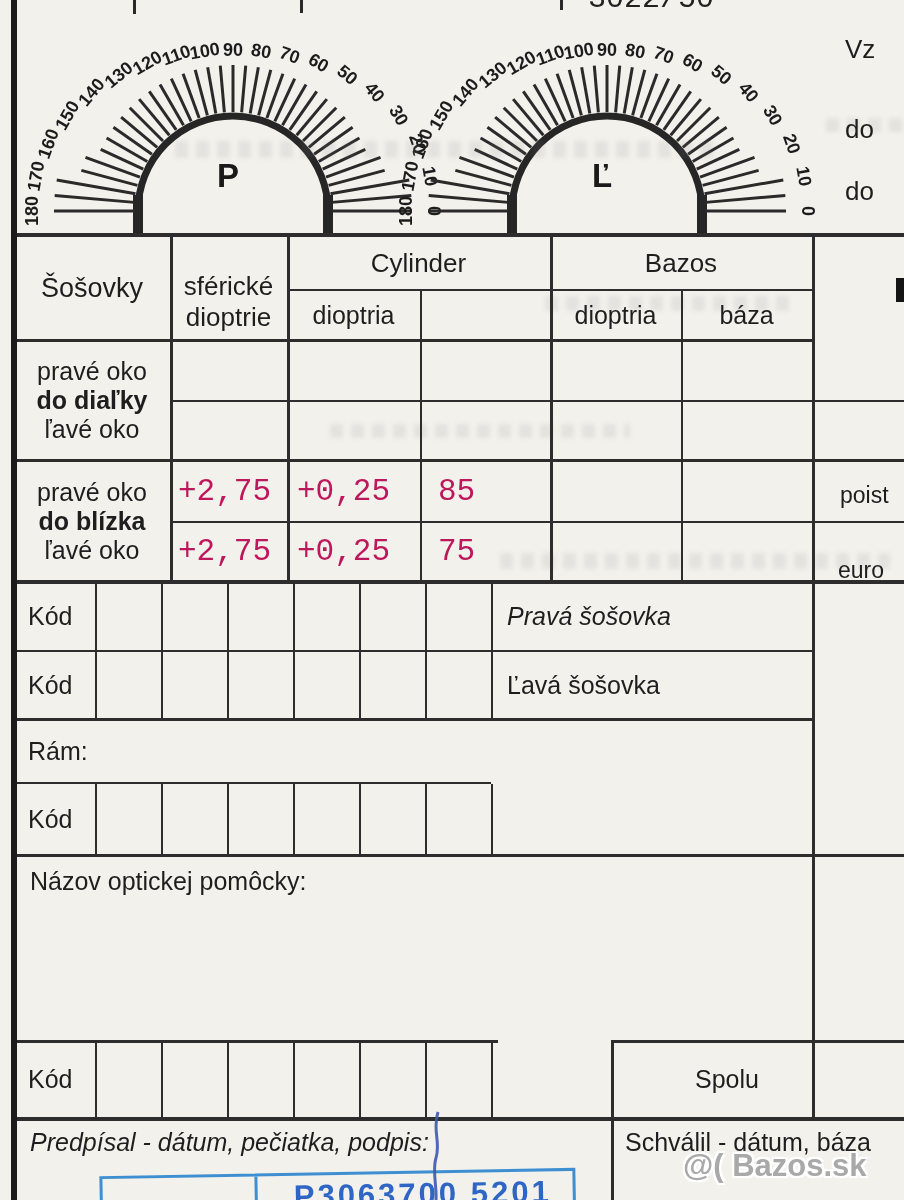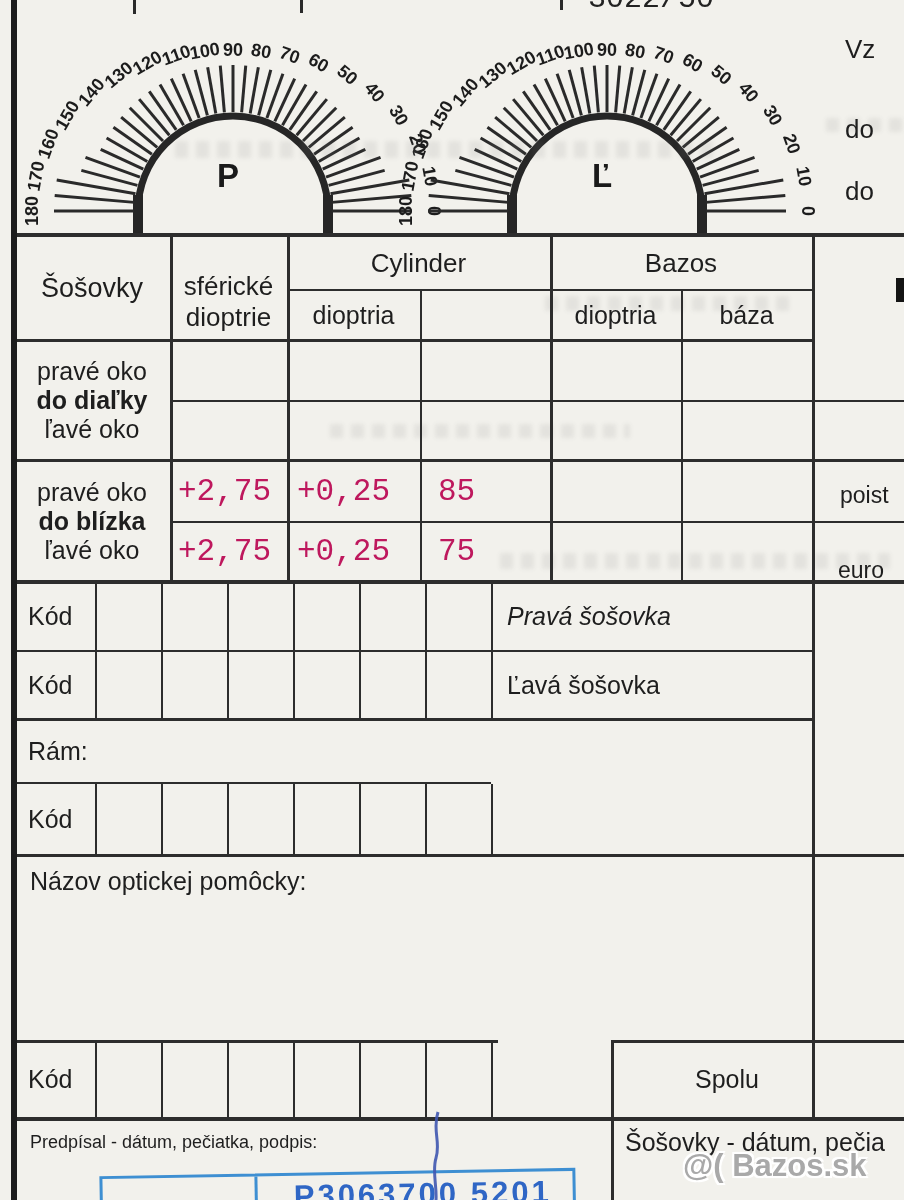--- a/index.html
+++ b/index.html
@@ -275,22 +275,22 @@
   <div class="cell lbl left" style="left:507px;top:653px;width:300px;height:63px;font-size:25px;">Ľavá šošovka</div>
 
   <div class="cell lbl left" style="left:28px;top:721px;width:300px;height:60px;font-size:25px;">Rám:</div>
   <div class="cell lbl left" style="left:28px;top:786px;width:67px;height:65px;font-size:25px;">Kód</div>
 
   <div class="cell lbl topleft" style="left:30px;top:866px;width:600px;height:40px;font-size:25px;">Názov optickej pomôcky:</div>
 
   <div class="cell lbl left" style="left:28px;top:1043px;width:67px;height:72px;font-size:25px;">Kód</div>
   <div class="cell lbl" style="left:611px;top:1043px;width:232px;height:72px;font-size:25px;">Spolu</div>
 
-  <div class="cell lbl topleft" style="left:30px;top:1127px;width:570px;height:40px;font-size:18px;white-space:nowrap;">Predpísal - dátum, pečiatka, podpis:</div>
-  <div class="cell lbl topleft" style="left:625px;top:1127px;width:279px;height:40px;font-size:25px;white-space:nowrap;overflow:hidden;">Šošovky - dátum, pečia</div>
+  <div class="cell lbl topleft" style="left:30px;top:1127px;width:570px;height:40px;font-size:25px;white-space:nowrap;font-style:italic;">Predpísal - dátum, pečiatka, podpis:</div>
+  <div class="cell lbl topleft" style="left:625px;top:1127px;width:279px;height:40px;font-size:25px;white-space:nowrap;overflow:hidden;">Schválil - dátum, báza</div>
 
   <div id="stamp">
     <div id="stamp-div"></div>
     <div id="stamp-code">P3063700 5201</div>
   </div>
 
   <svg width="904" height="1200" style="pointer-events:none;">
     <path d="M438,1112 c-6,18 3,30 -2,46 c-4,13 1,28 0,42" fill="none" stroke="#3f57b0" stroke-width="3" opacity="0.9"></path>
   </svg>
 

